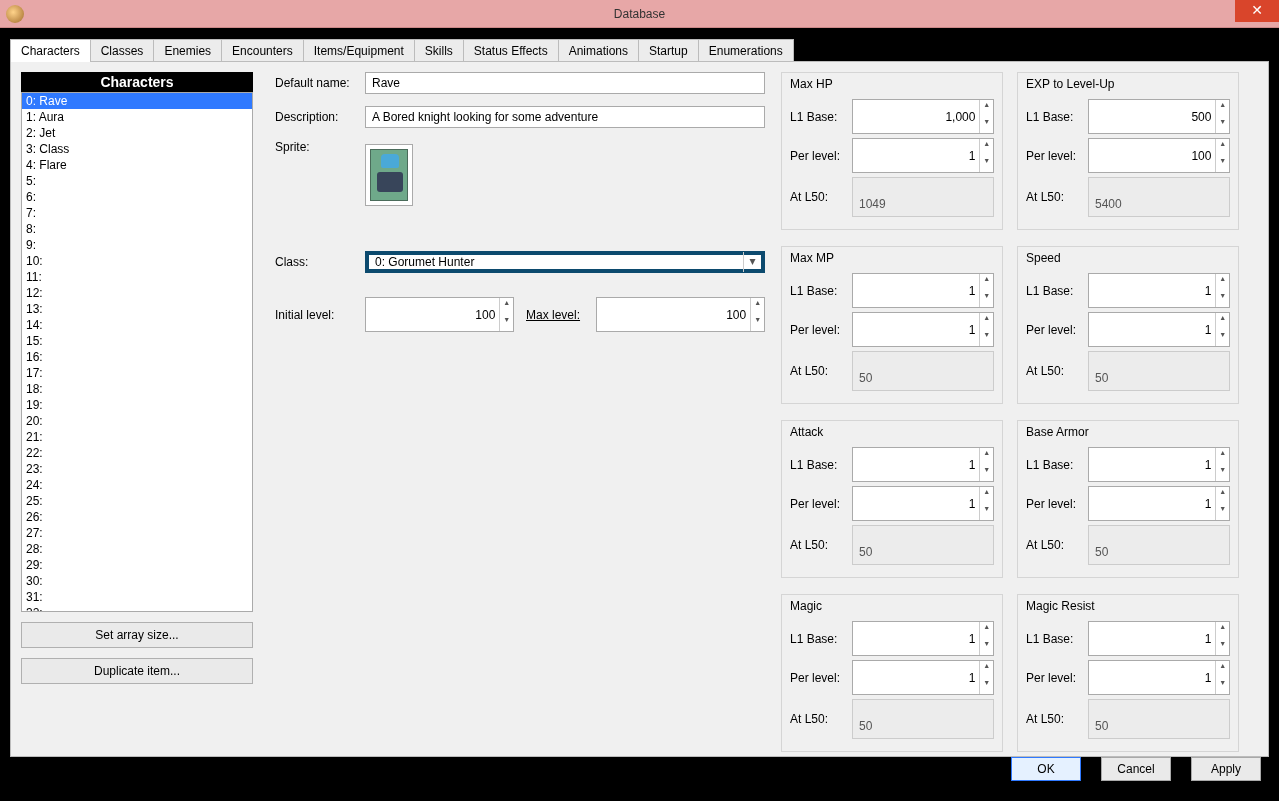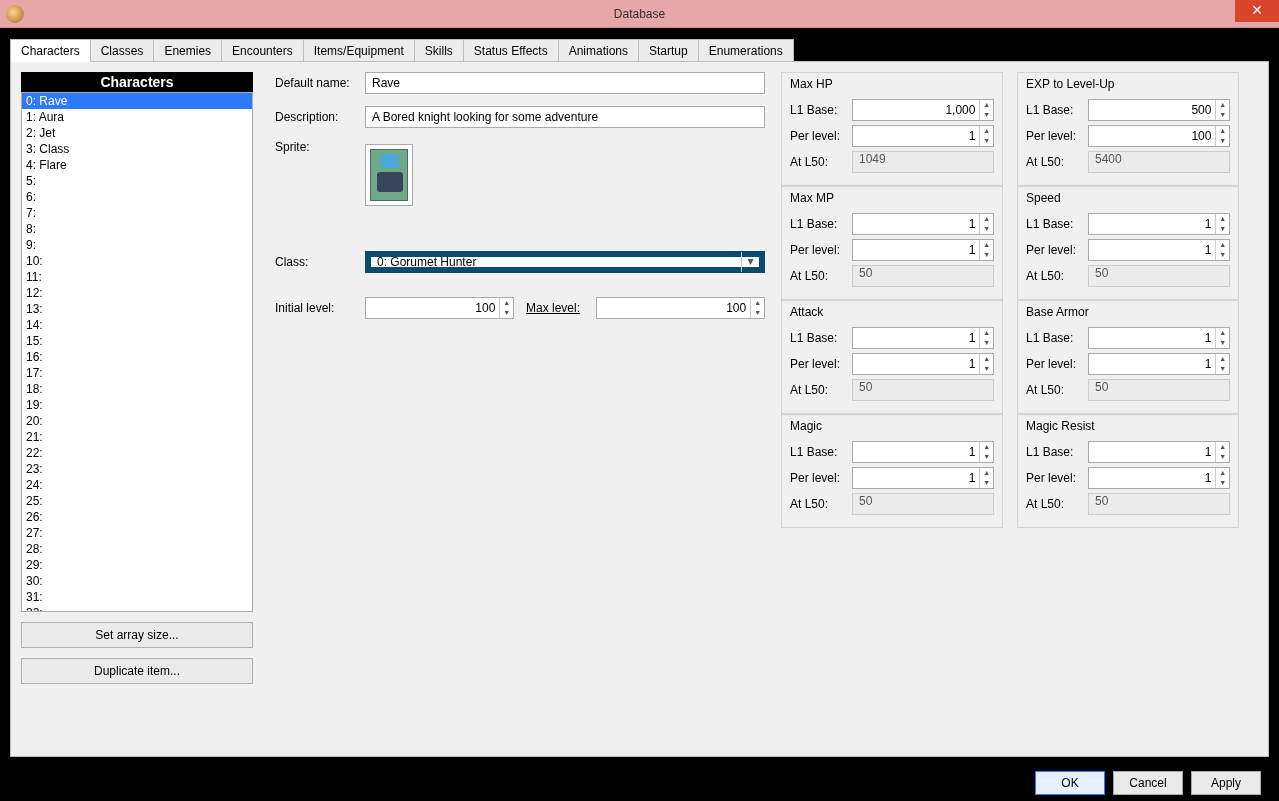--- a/index.html
+++ b/index.html
@@ -21,40 +21,40 @@
 .listbox .item.sel { background: #2f79ff; color: #fff; }
 .sbtn { display: block; width: 232px; margin-top: 10px; border: 1px solid #b0b0b0; background: #eaeaea; padding: 5px 0; text-align: center; }
 .mid { position: absolute; left: 264px; top: 10px; width: 490px; }
 .row { display: flex; align-items: center; margin-bottom: 12px; }
 .row .lab { width: 90px; }
 .tinput { flex: 1; border: 1px solid #aaa; background: #fff; padding: 3px 6px; height: 22px; }
 .sprite { display: inline-block; border: 1px solid #aaa; background: #fff; padding: 4px; margin-top: 4px; }
 .sprite-img { width: 38px; height: 52px; background: #6fa98a; position: relative; border: 1px solid #4a6b5a; }
 .sprite-img::before { content: ""; position: absolute; top: 4px; left: 10px; width: 18px; height: 14px; background: #4aa9d8; border-radius: 4px 4px 2px 2px; }
 .sprite-img::after { content: ""; position: absolute; top: 22px; left: 6px; width: 26px; height: 20px; background: #38455a; border-radius: 3px; }
-.combo { display: flex; align-items: center; border: 6px solid #0c4a6e; background: #fff; height: 22px; flex: 1; }
+.combo { display: flex; align-items: center; border: 4px solid #0c4a6e; background: #fff; height: 22px; flex: 1; }
 .combo span { padding: 0 6px; flex: 1; }
 .combo .dd { width: 18px; height: 20px; border-left: 1px solid #ccc; text-align: center; line-height: 18px; color: #555; }
-.spin { display: flex; border: 1px solid #aaa; background: #fff; height: 22px; }
+.spin { display: flex; border: 1px solid #aaa; background: #fff; height: 35px; }
 .spin input { border: none; text-align: right; padding: 0 4px; width: 100%; outline: none; }
 .spin .ar { width: 15px; display: flex; flex-direction: column; border-left: 1px solid #ccc; }
 .spin .ar div { flex: 1; font-size: 7px; text-align: center; line-height: 9px; color: #555; }
 .levels { display: flex; gap: 12px; margin-top: 24px; }
 .levels .half { display: flex; align-items: center; flex: 1; }
 .levels .half .lab { width: 90px; }
 .levels .half:nth-child(2) .lab { width: 70px; text-decoration: underline; }
 .levels .spin { flex: 1; }
-.stats { position: absolute; left: 770px; top: 10px; width: 470px; display: flex; flex-wrap: wrap; gap: 0 14px; }
+.stats { position: absolute; left: 770px; top: 10px; width: 470px; display: flex; flex-wrap: wrap; gap: 16px 14px; }
 .statgrp { width: 222px; border: 1px solid #d5d5d5; padding: 4px 8px 8px 8px; }
 .statgrp .title { margin: 0 0 8px 0; }
 .statgrp .srow { display: flex; align-items: center; margin-bottom: 4px; }
 .statgrp .srow .lab { width: 62px; }
 .statgrp .srow .spin { flex: 1; }
-.ro { border: 1px solid #ccc; background: #ececec; height: 22px; padding: 0 6px; flex: 1; color: #555; }
-.footer { height: 38px; display: flex; justify-content: flex-end; align-items: flex-end; gap: 8px; padding-right: 8px; }
+.ro { border: 1px solid #ccc; background: #ececec; height: 22px; padding: 19px 6px; flex: 1; color: #555; }
+.footer { height: 38px; display: flex; justify-content: flex-end; align-items: flex-start; gap: 20px; padding-right: 8px; }
 .btn { width: 70px; padding: 4px 0; border: 1px solid #a9a9a9; background: #eaeaea; text-align: center; }
 .btn.primary { border: 1px solid #2f79ff; background: #e5f1ff; }
 
 .listbox::-webkit-scrollbar { width: 16px; }
 .listbox::-webkit-scrollbar-track { background: #f0f0f0; }
 .listbox::-webkit-scrollbar-thumb { background: #c8c8c8; border: 1px solid #aaa; }
 </style>
 </head>
 <body>
 

